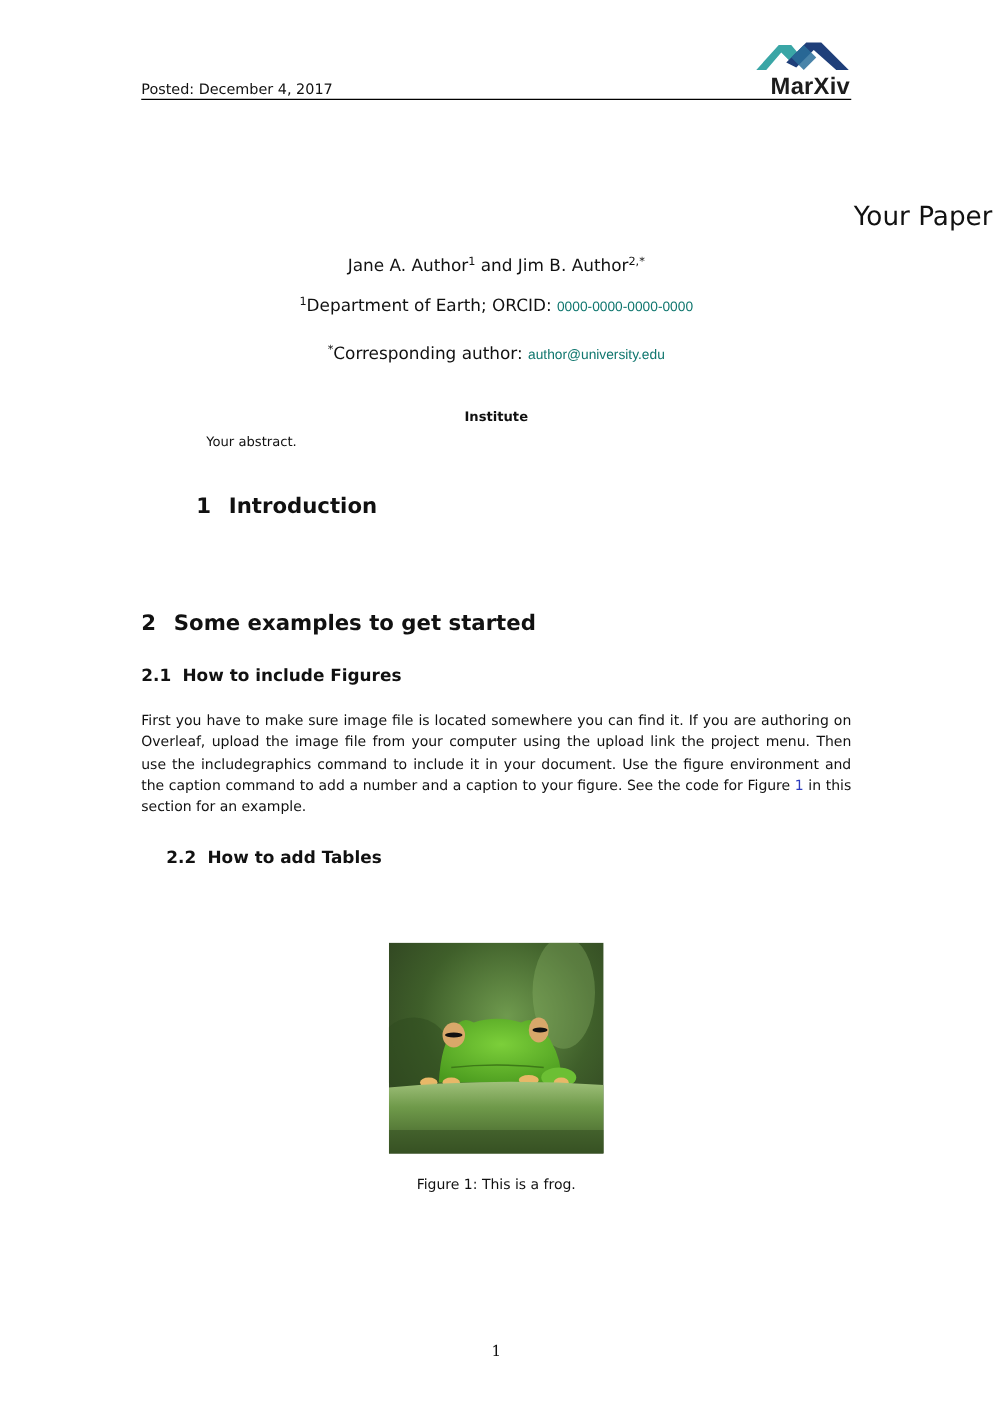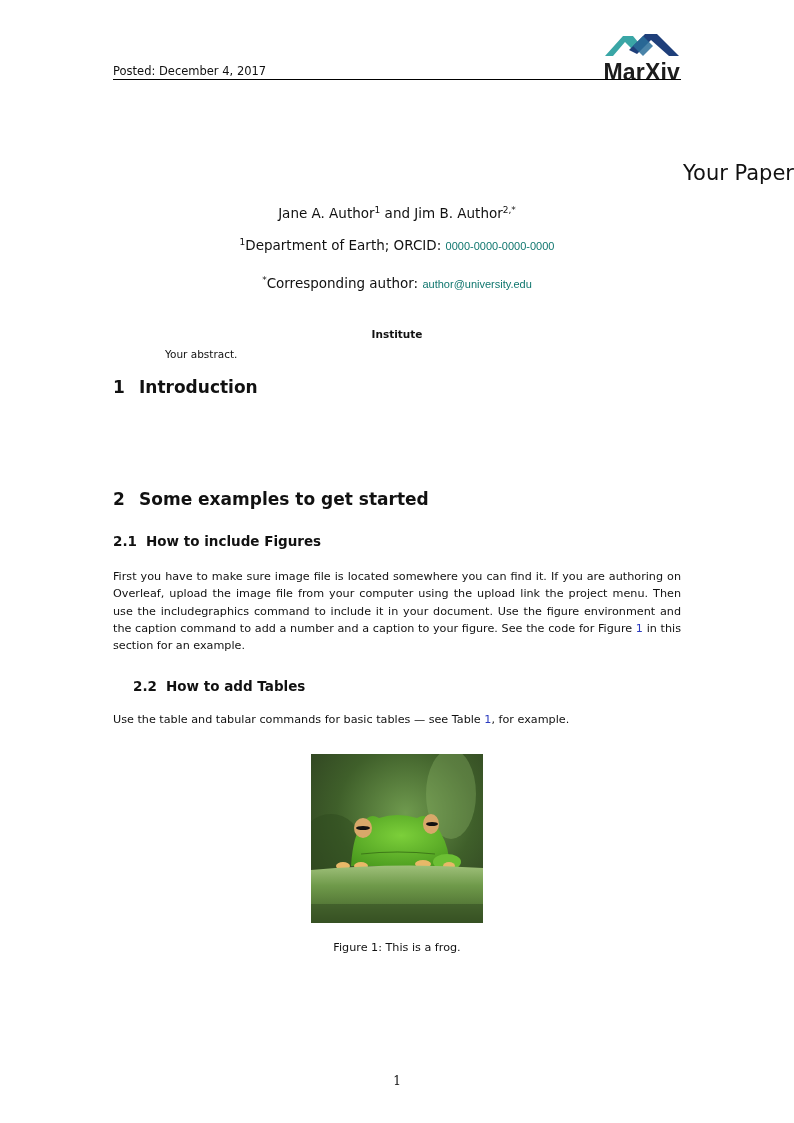--- a/index.html
+++ b/index.html
@@ -12,21 +12,21 @@
 
     
     .header { position: absolute; left: 113px; top: 28px; width: 568px; height: 53px; }
     .posted { position: absolute; left: 0; top: 36px; font-size: 11.5px; color: #111; }
     .header-rule { position: absolute; left: 0; top: 51px; width: 568px; height: 1px; background: #000; }
     .logo { position: absolute; right: 0; top: 4px; width: 80px; height: 48px; }
     .logo svg { position: absolute; left: 2px; top: 0; }
     .logo-text {
       position: absolute; right: 1px; top: 27px;
       font-family: "Liberation Sans", sans-serif; font-weight: bold;
-      font-size: 23px; color: #1c1c1c; letter-spacing: 0.2px;
+      font-size: 19px; color: #1c1c1c; letter-spacing: 0.2px;
     }
 
     
     .title { position: absolute; left: 0; width: 794px; top: 161px; text-align: right; font-size: 21px; color: #111; }
     .authors { position: absolute; left: 0; width: 794px; top: 205px; text-align: center; font-size: 13.5px; }
     .affil { position: absolute; left: 0; width: 794px; text-align: center; font-size: 13.5px; }
     .affil.a1 { top: 237px; }
     .affil.a2 { top: 256px; }
     .affil.a3 { top: 275px; }
     sup { font-size: 9px; vertical-align: 5px; line-height: 0; }
@@ -75,37 +75,36 @@
   <div class="affil a1">
     <sup>1</sup><span style="white-space:pre">Department of Earth; ORCID: </span><span class="mono">0000-0000-0000-0000</span>
   </div>
   <div class="affil a3">
     <sup>*</sup><span style="white-space:pre">Corresponding author: </span><span class="mono">author@university.edu</span>
   </div>
 
   <div class="abstract-title">Institute</div>
   <div class="abstract-text">Your abstract.</div>
 
-  <div class="h1" style="top:377px;">
+  <div class="h1" style="top:395px;margin-left:44px;">
     <span class="num">1</span><span>Introduction</span>
   </div>
 
   <div class="h1" style="top:489px;">
     <span class="num">2</span><span>Some examples to get started</span>
   </div>
 
   <div class="h2" style="top:533px;">
     <span class="num">2.1</span><span>How to include Figures</span>
   </div>
   <div class="p" style="top:568px;"><span>First you have to make sure image file is located somewhere you can find it. If you are authoring on Overleaf, upload the image file from your computer using the upload link the project menu.  Then use the includegraphics command to include it in your document.  Use the figure environment and the caption command to add a number and a caption to your figure.  See the code for Figure </span><span class="ref">1</span><span> in this section for an example.</span></div>
 
   <div class="h2" style="top:678px;margin-left:20px;">
     <span class="num">2.2</span><span>How to add Tables</span>
   </div>
-  <div class="p" style="top:711px;"><span>Use the table and tabular commands for basic tables — see Table </span><span class="ref">1</span><span>, for example.</span></div>
 
   <div class="figure">
     <svg width="172" height="169" viewBox="0 0 172 169">
       <defs>
         <radialGradient id="bg" cx="0.55" cy="0.35" r="0.8">
           <stop offset="0" stop-color="#6f9a4e"></stop>
           <stop offset="0.5" stop-color="#3f5f2a"></stop>
           <stop offset="1" stop-color="#2a3a1e"></stop>
         </radialGradient>
         <linearGradient id="branch" x1="0" y1="0" x2="0" y2="1">

